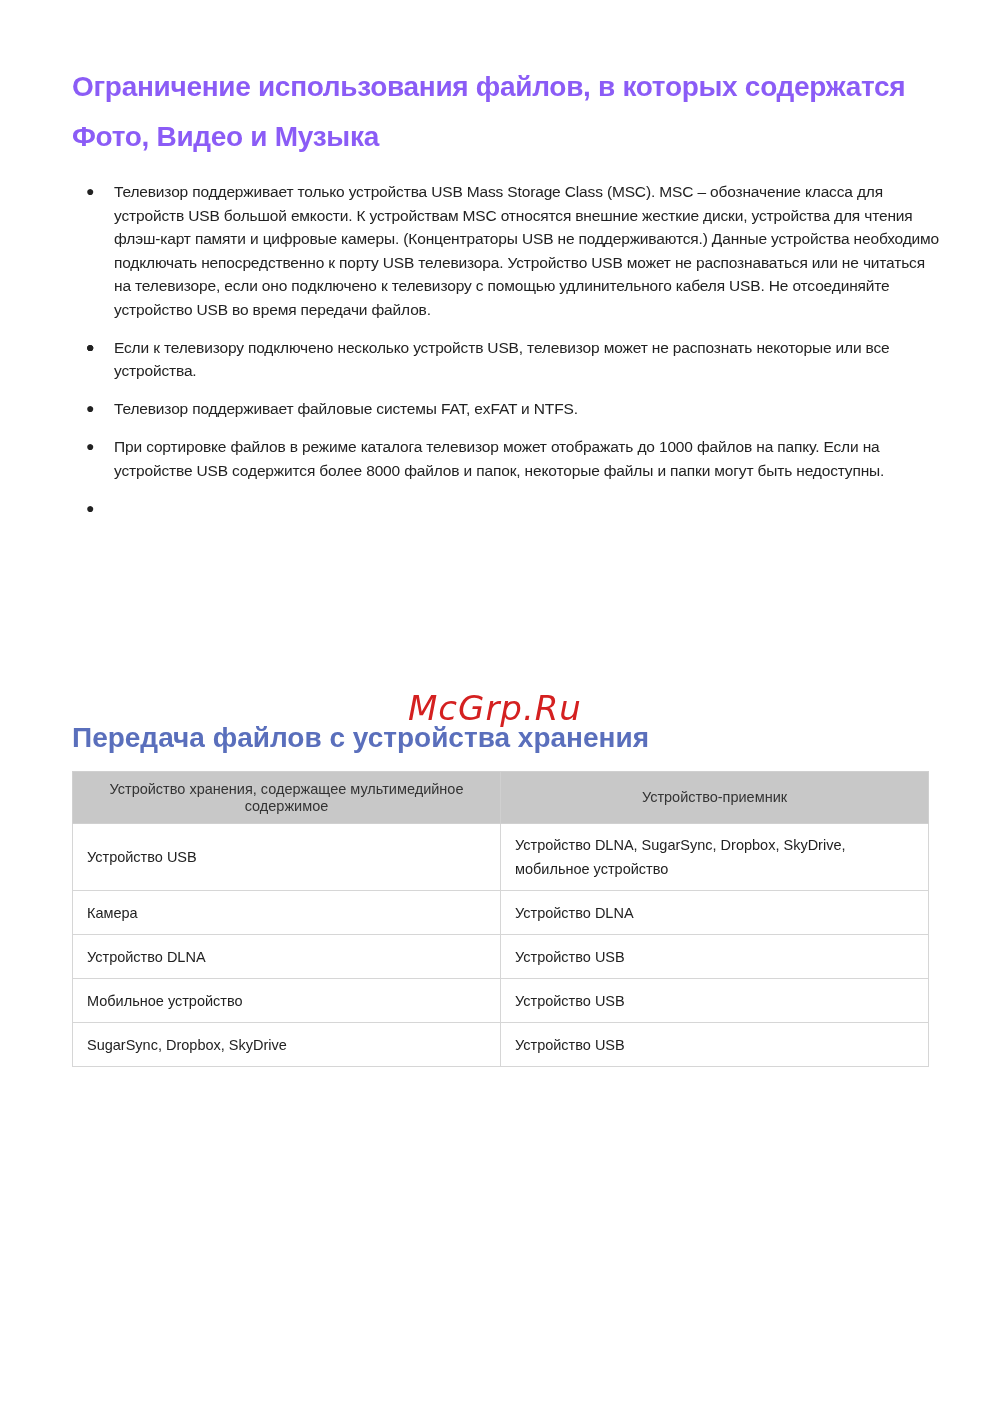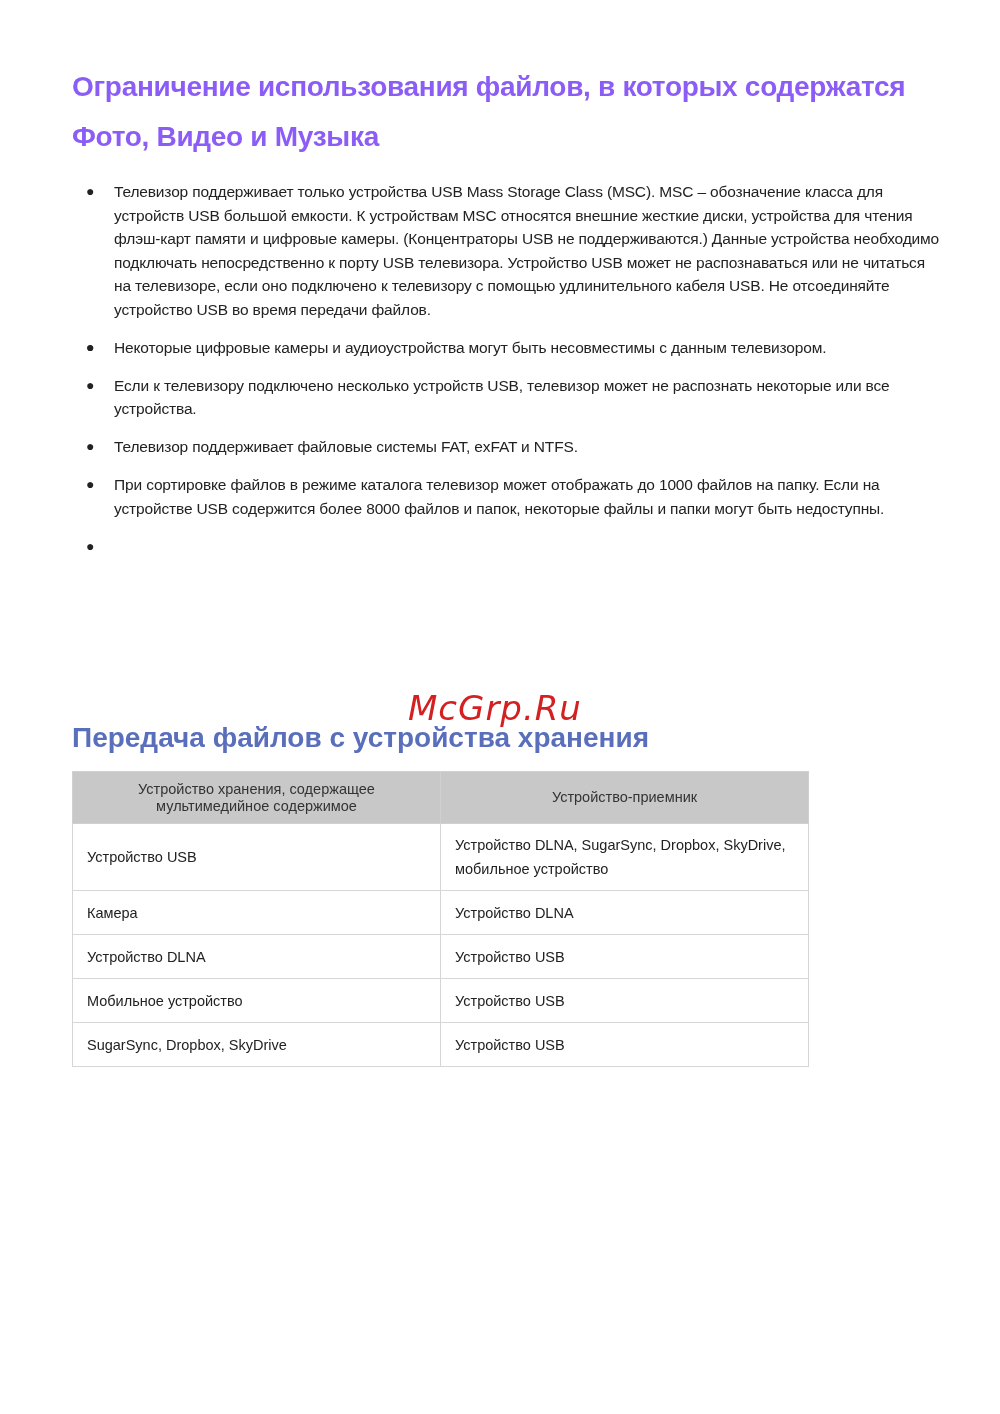--- a/index.html
+++ b/index.html
@@ -3,34 +3,34 @@
 <meta charset="utf-8">
 <style>
   html, body { margin: 0; padding: 0; background: #ffffff; }
   body { width: 1000px; height: 1414px; position: relative; font-family: "Liberation Sans", sans-serif; color: #222222; overflow: hidden; }
   .h1 { position: absolute; left: 72px; top: 62px; width: 880px; font-size: 28px; font-weight: bold; color: #8b5cf6; line-height: 50px; letter-spacing: -0.3px; }
   .bullets { position: absolute; left: 84px; top: 180px; width: 860px; margin: 0; padding: 0; list-style: none; }
   .bullets li { position: relative; padding-left: 30px; font-size: 15.5px; line-height: 23.5px; margin-bottom: 14.5px; letter-spacing: -0.15px; }
   .bullets li .dot { position: absolute; left: 2px; top: 0; font-size: 14px; }
   .h2 { position: absolute; left: 72px; top: 714px; font-size: 28px; font-weight: bold; color: #5a6fbc; margin-top: 8px; }
   .watermark { position: absolute; left: 408px; top: 688px; font-family: "DejaVu Sans", sans-serif; font-size: 34px; font-style: italic; color: #d42020; letter-spacing: 1px; text-align: right; }
-  table { position: absolute; left: 72px; top: 771px; width: 737px; border-collapse: collapse; font-size: 14.5px; }
+  table { position: absolute; left: 72px; top: 771px; width: 857px; border-collapse: collapse; font-size: 14.5px; }
   th { background: #c8c8c8; font-weight: normal; color: #333; height: 51px; padding: 0 20px; text-align: center; border: 1px solid #d0d0d0; line-height: 17px; width: 50%; }
   td { border: 1px solid #d6d6d6; padding: 0 14px; height: 43px; color: #222; line-height: 24px; }
   tr.tall td { height: 66px; }
 </style>
 </head>
 <body>
 
 <div class="h1">Ограничение использования файлов, в которых содержатся Фото, Видео и Музыка</div>
 
 <ul class="bullets">
   <li><span class="dot">●</span><span>Телевизор поддерживает только устройства USB Mass Storage Class (MSC). MSC – обозначение класса для устройств USB большой емкости. К устройствам MSC относятся внешние жесткие диски, устройства для чтения флэш-карт памяти и цифровые камеры. (Концентраторы USB не поддерживаются.) Данные устройства необходимо подключать непосредственно к порту USB телевизора. Устройство USB может не распознаваться или не читаться на телевизоре, если оно подключено к телевизору с помощью удлинительного кабеля USB. Не отсоединяйте устройство USB во время передачи файлов.</span></li>
   <li><span class="dot">●</span></li>
-  <li><span class="dot">●</span><span>Некоторые цифровые камеры и аудиоустройства могут быть несовместимы с данным телевизором.</span></li>
+  <li><span class="dot">●</span></li>
   <li><span class="dot">●</span><span>Если к телевизору подключено несколько устройств USB, телевизор может не распознать некоторые или все устройства.</span></li>
   <li><span class="dot">●</span><span>Телевизор поддерживает файловые системы FAT, exFAT и NTFS.</span></li>
   <li><span class="dot">●</span><span>При сортировке файлов в режиме каталога телевизор может отображать до 1000 файлов на папку. Если на устройстве USB содержится более 8000 файлов и папок, некоторые файлы и папки могут быть недоступны.</span></li>
   <li><span class="dot">●</span></li>
 </ul>
 
 <div class="h2">Передача файлов с устройства хранения</div>
 <div class="watermark">McGrp.Ru</div>
 
 <table>

